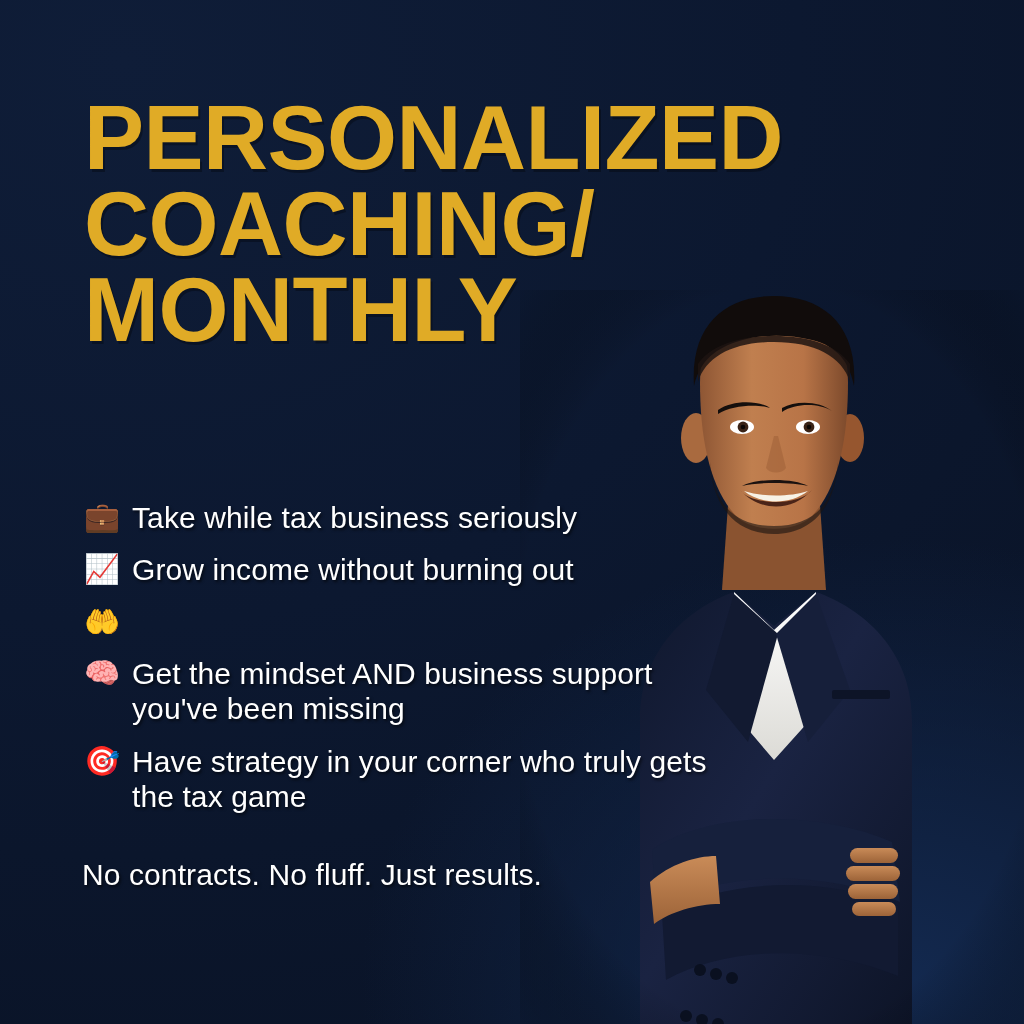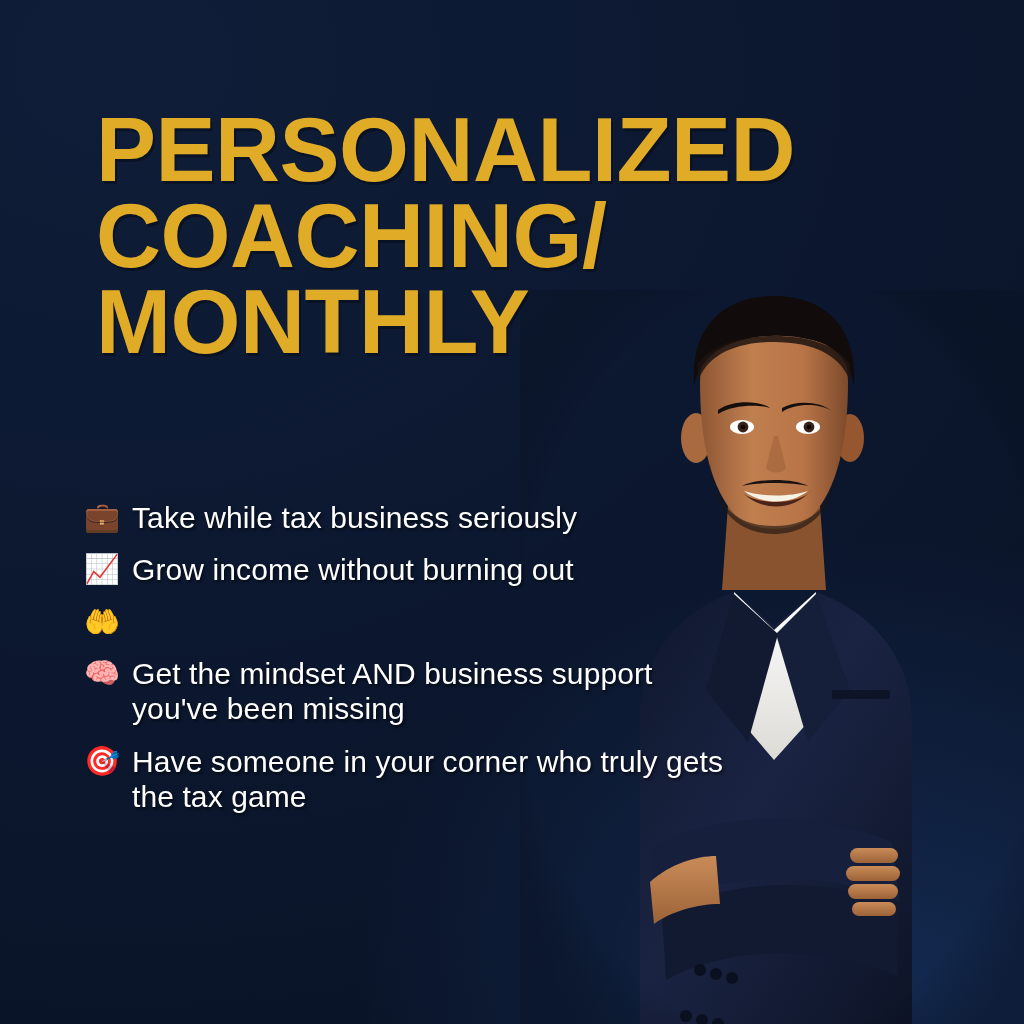--- a/index.html
+++ b/index.html
@@ -32,21 +32,21 @@
     pointer-events: none;
   }
   .photo svg { display: block; width: 100%; height: 100%; }
 
   
   .headline {
     position: absolute;
     left: 84px;
     top: 96px;
     width: 700px;
-    margin: 12px;
+    margin: 0;
     color: #e0ab26;
     font-size: 90px;
     line-height: 0.955;
     font-weight: 700;
     letter-spacing: -0.5px;
     text-transform: uppercase;
     text-shadow: 2px 3px 0 rgba(0,0,0,0.30);
     z-index: 5;
   }
   .headline .hl-line { display: block; white-space: nowrap; }
@@ -224,18 +224,19 @@
     </li>
     <li class="bullet">
       <span class="bullet-emoji">🤲</span>
     </li>
     <li class="bullet">
       <span class="bullet-emoji">🧠</span>
       <span class="bullet-text">Get the mindset AND business support you've been missing</span>
     </li>
     <li class="bullet">
       <span class="bullet-emoji">🎯</span>
-      <span class="bullet-text">Have someone in your corner who truly gets the tax game</span>
+      <span class="bullet-text">Have strategy in your corner who truly gets the tax game</span>
     </li>
   </ul>
 
+  <p class="tagline">No contracts. No fluff. Just results.</p>
 
 </div>
 
 </body></html>

